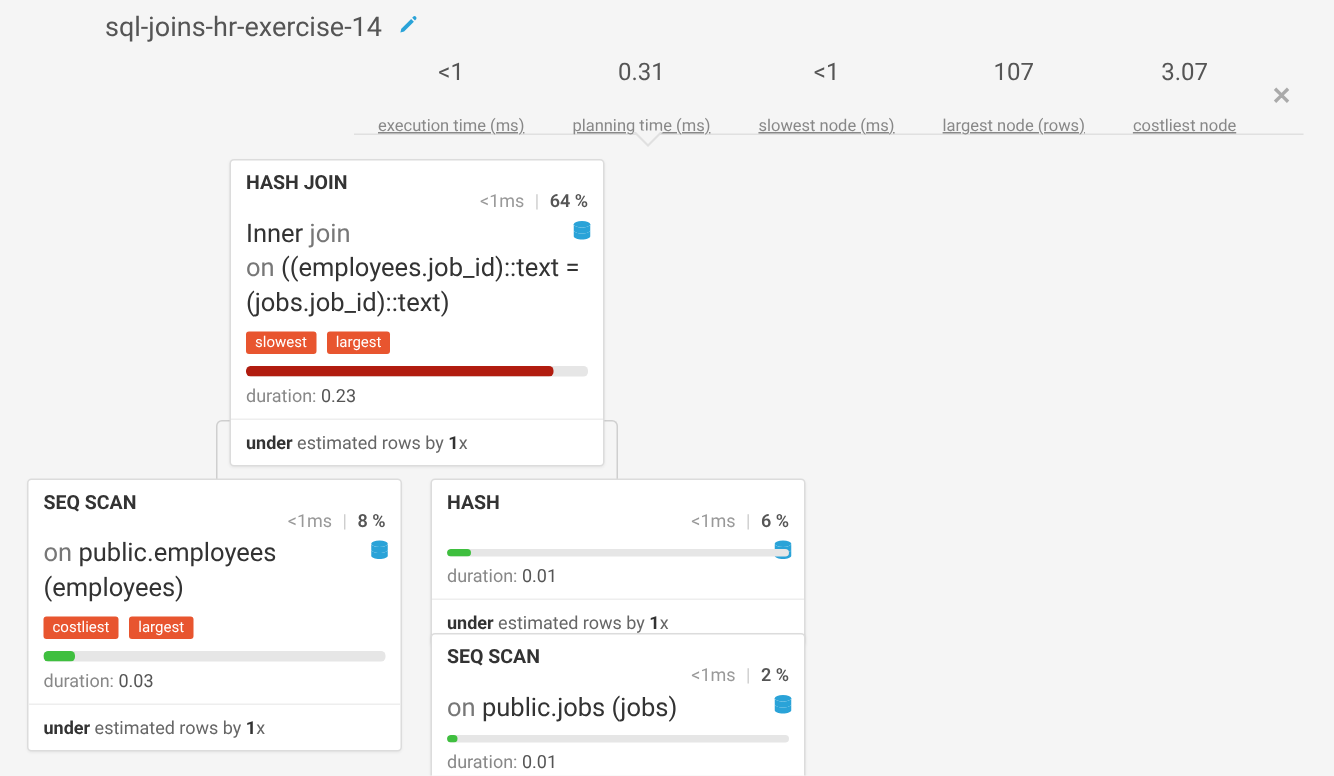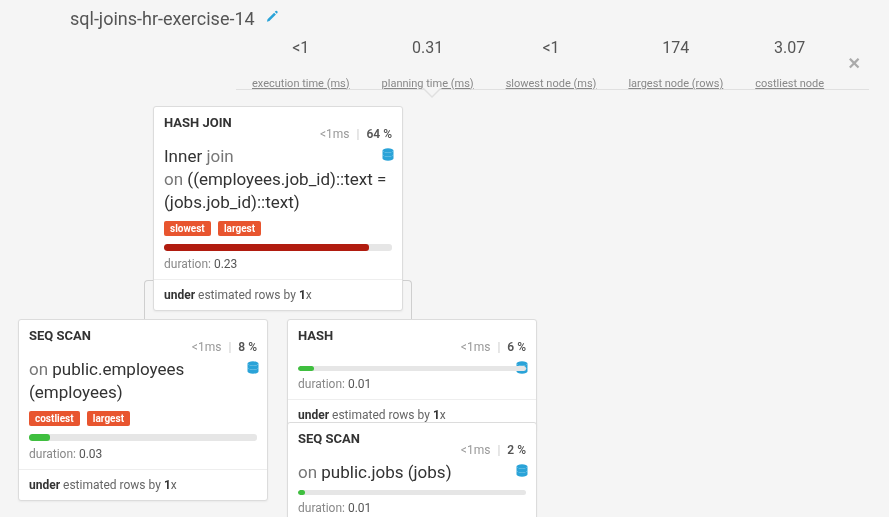--- a/index.html
+++ b/index.html
@@ -113,21 +113,21 @@
     height: 14px;
   }
   .db-icon svg { width: 12px; height: 14px; fill: #2aa3d8; }
 
   .tags { padding: 0 10px 8px 10px; }
   .tag {
     display: inline-block;
     background: #e8552f;
     color: #fff;
     font-size: 10px;
-    font-weight: 700;
+    font-weight: 400;
     padding: 2px 6px;
     border-radius: 2px;
     margin-right: 4px;
   }
 
   .bar-wrap { padding: 0 10px 6px 10px; }
   .bar {
     height: 7px;
     background: #e6e6e6;
     border-radius: 3px;
@@ -180,21 +180,21 @@
   </div>
   <div class="metric">
     <span class="val">0.31</span>
     <span class="lab">planning time (ms)</span>
   </div>
   <div class="metric">
     <span class="val">&lt;1</span>
     <span class="lab">slowest node (ms)</span>
   </div>
   <div class="metric">
-    <span class="val">174</span>
+    <span class="val">107</span>
     <span class="lab">largest node (rows)</span>
   </div>
   <div class="metric">
     <span class="val">3.07</span>
     <span class="lab">costliest node</span>
   </div>
   <span class="summary-close">✕</span>
 </div>
 <div class="summary-arrow"></div>
 

